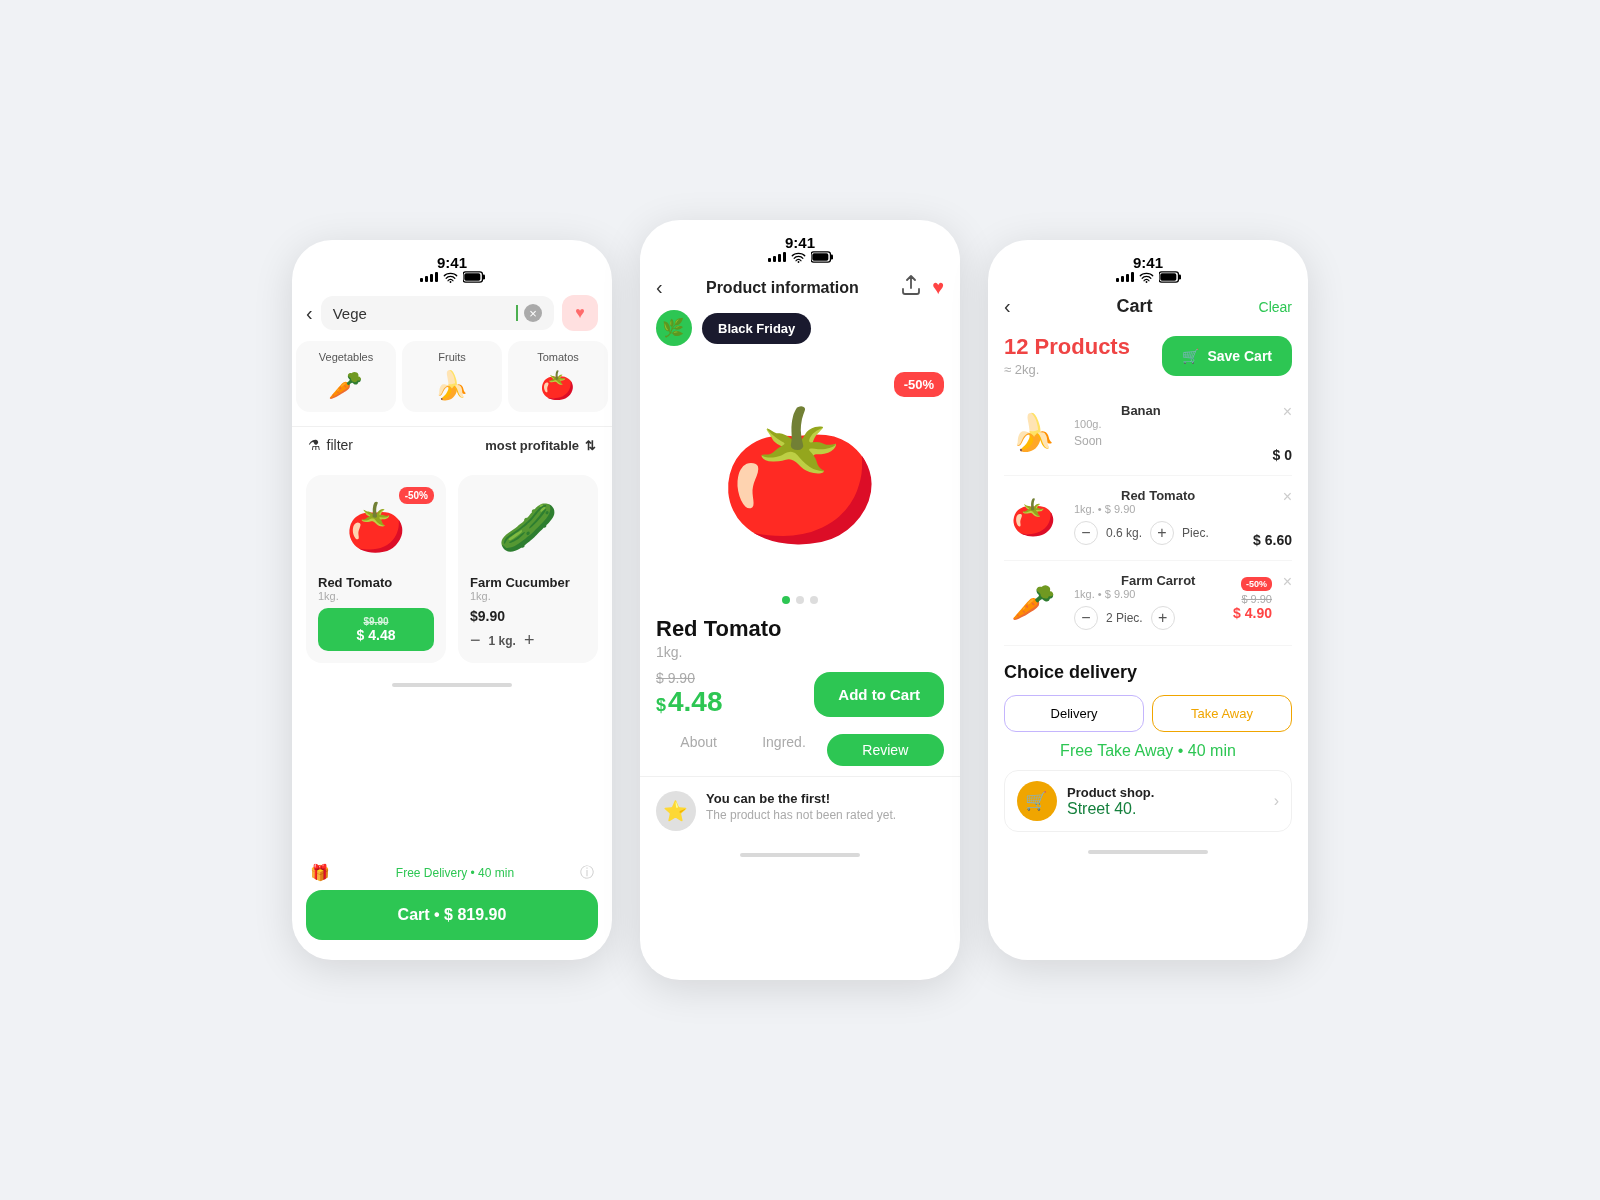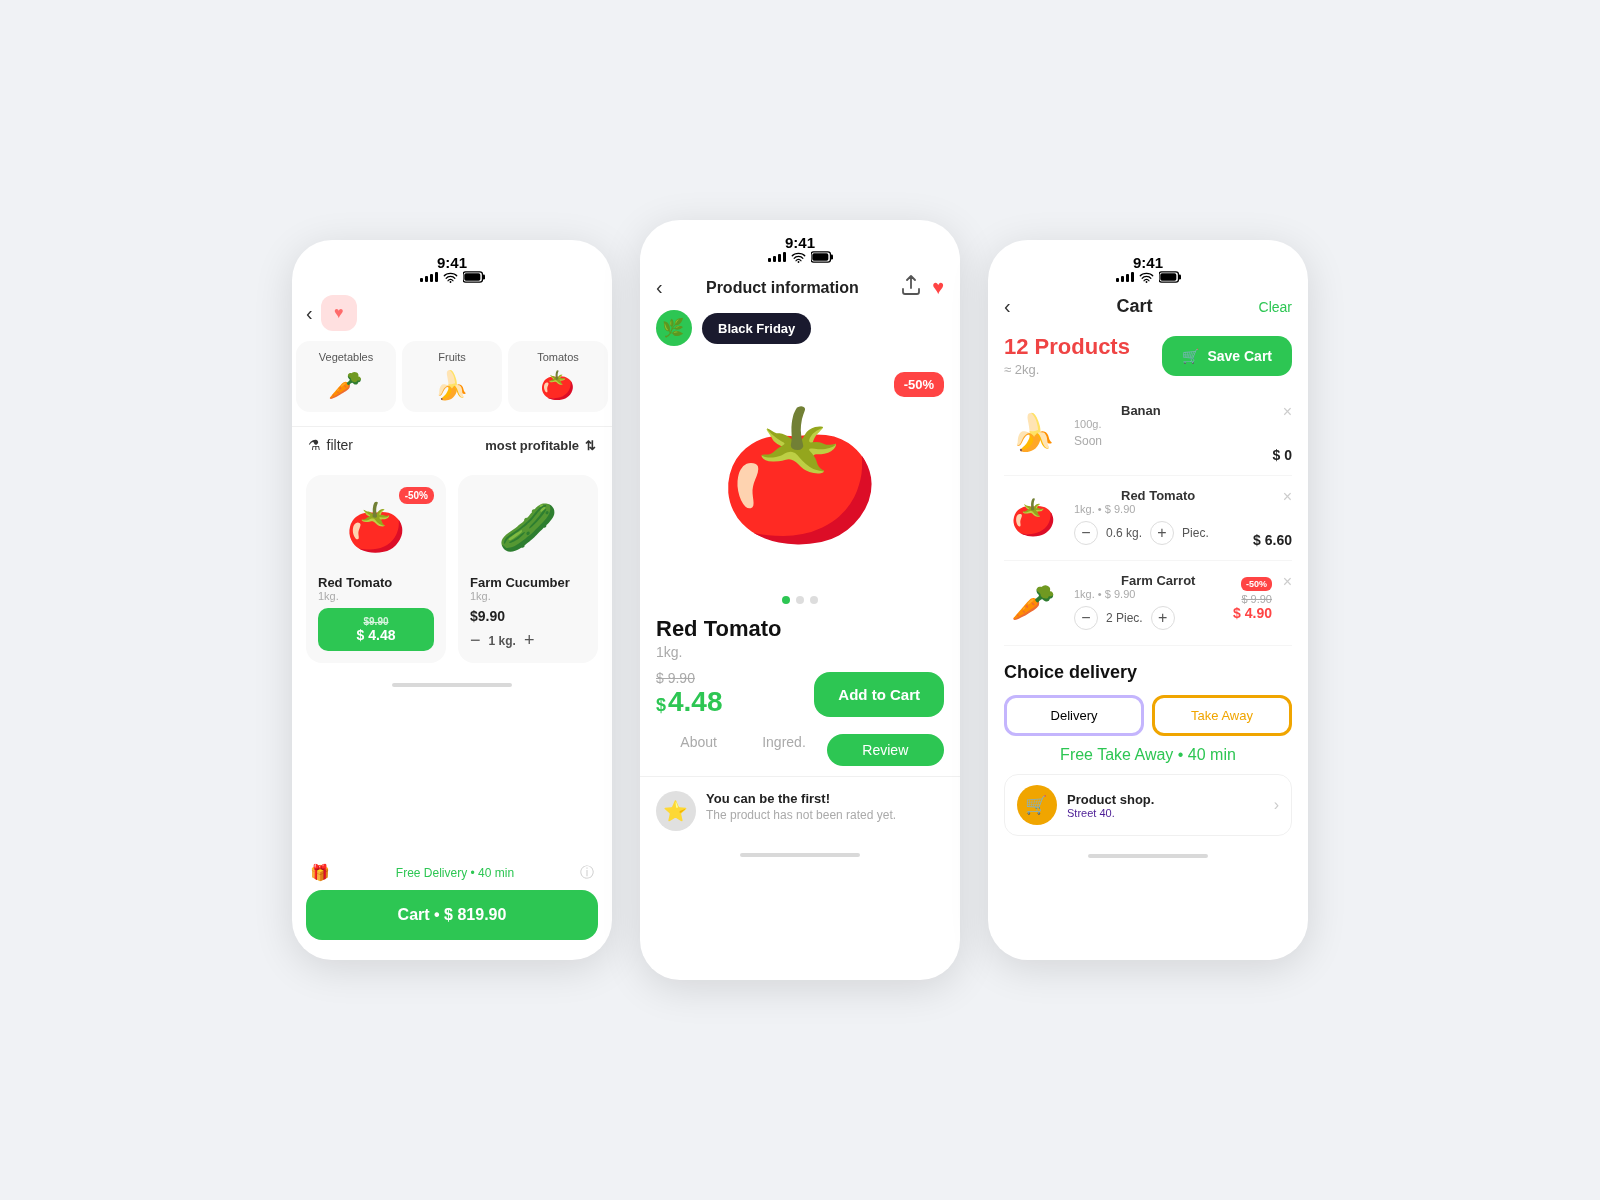--- a/index.html
+++ b/index.html
@@ -396,21 +396,21 @@
 
     .delivery-section { padding: 16px 16px 10px; }
     .delivery-title { font-size: 18px; font-weight: 700; color: #111; margin-bottom: 12px; }
     .delivery-options {
       display: grid;
       grid-template-columns: 1fr 1fr;
       gap: 8px;
       margin-bottom: 10px;
     }
     .delivery-option {
-      border: 3px solid #c4b5fd;
+      border: 1px solid #c4b5fd;
       border-radius: 12px;
       padding: 10px;
       text-align: center;
       font-size: 13px;
       cursor: pointer;
     }
     .delivery-option.active { border-color: #f0a500; color: #f0a500; }
     .delivery-hint-text { font-size: 16px; color: #2dc653; text-align: center; margin-bottom: 10px; }
     .shop-row {
       display: flex; align-items: center; gap: 10px;
@@ -420,21 +420,21 @@
     }
     .shop-icon {
       width: 40px; height: 40px;
       background: #f0a500;
       border-radius: 50%;
       display: flex; align-items: center; justify-content: center;
       font-size: 18px;
     }
     .shop-info { flex: 1; }
     .shop-name { font-size: 13px; font-weight: 600; color: #222; }
-    .shop-addr { font-size: 11px; color: #4c1d95; }
+    .shop-addr { font-size: 16px; color: #15803d; }
     .shop-arrow { font-size: 16px; color: #ccc; }
 
     .dollar-sign { font-size: 18px; font-weight: 700; color: #2dc653; vertical-align: super; }
   </style>
 </head>
 <body>
 
 <div class="screens-container">
 
   <div class="phone phone-1">
@@ -457,20 +457,25 @@
         <svg class="battery-svg" viewBox="0 0 26 14">
           <rect x="0" y="1" width="23" height="12" rx="3" stroke="#000" stroke-width="1.5" fill="none"></rect>
           <rect x="1.5" y="2.5" width="19" height="9" rx="2" fill="#000"></rect>
           <rect x="23" y="4" width="3" height="6" rx="1.5" fill="#000"></rect>
         </svg>
       </div>
     </div>
 
     <div class="search-bar-row">
       <span class="back-btn">‹</span>
+      <div class="search-input-wrapper">
+        <span class="search-input-text">Vege</span>
+          <span class="cursor"></span>
+        <div class="clear-btn"></div>
+      </div>
       <div class="heart-btn"></div>
     </div>
 
     <div class="categories-row">
       <div class="category-card">
         <div class="category-name">Vegetables</div>
         <div class="category-img">🥕</div>
       </div>
       <div class="category-card">
         <div class="category-name">Fruits</div>

